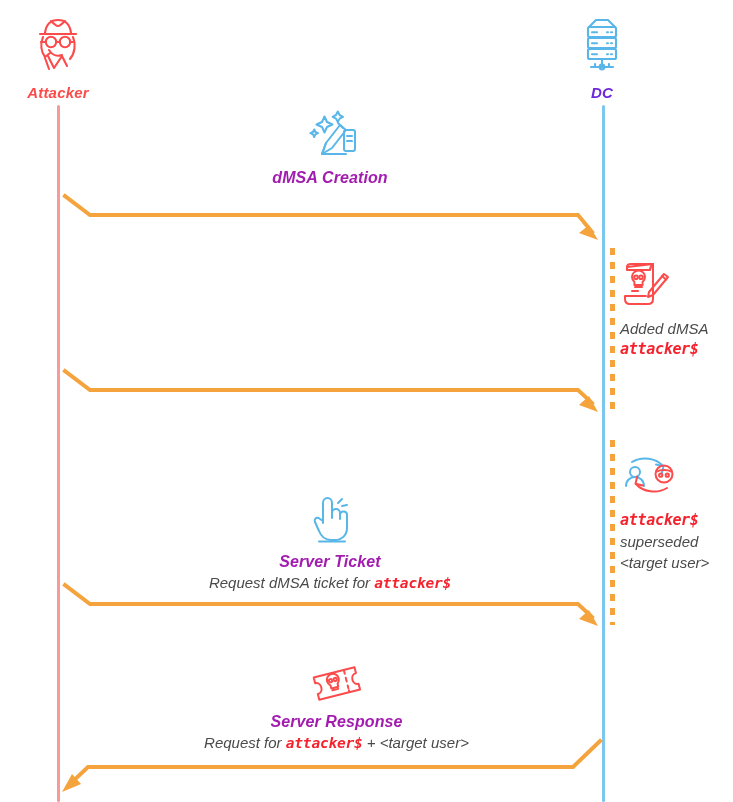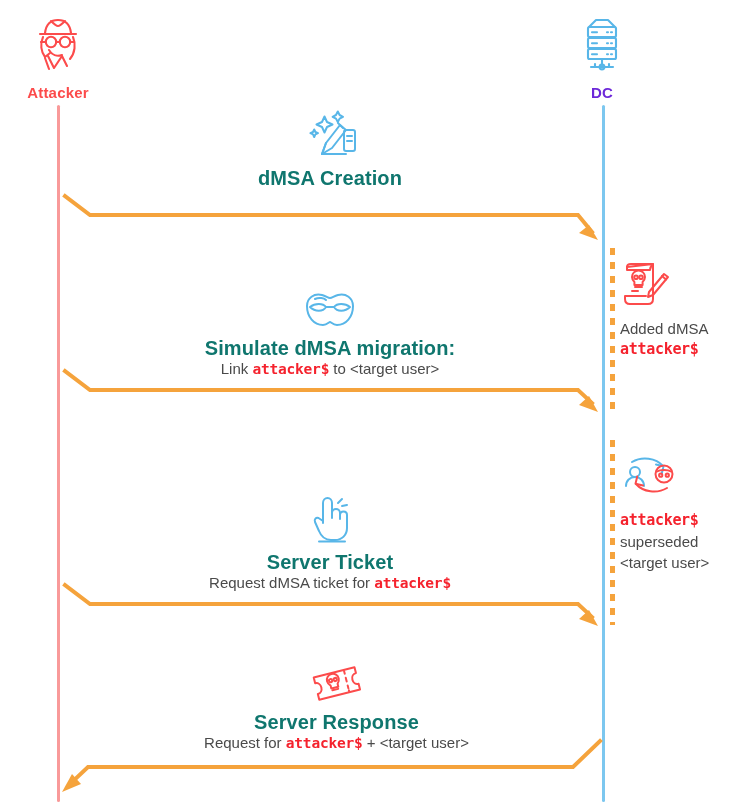--- a/index.html
+++ b/index.html
@@ -10,20 +10,21 @@
   body {
     font-family: "Liberation Sans", sans-serif;
     -webkit-font-smoothing: antialiased;
   }
   #diagram {
     position: relative;
     width: 730px;
     height: 802px;
     background: #ffffff;
     overflow: hidden;
+    font-style: italic;
   }
 
   
   .lifeline {
     position: absolute;
     width: 3px;
     border-radius: 2px;
   }
   .lifeline-attacker {
     left: 57px;
@@ -82,23 +83,23 @@
     text-align: center;
   }
   .msg .msg-icon {
     height: 54px;
     display: flex;
     align-items: flex-end;
     justify-content: center;
     margin-bottom: 6px;
   }
   .msg-title {
-    font-size: 20px;
+    font-size: 16px;
     font-weight: bold;
-    color: #0f766e;
+    color: #a21caf;
     line-height: 20px;
     letter-spacing: .1px;
   }
   .msg-sub {
     font-size: 15px;
     color: #4a4a4a;
     line-height: 22px;
     white-space: nowrap;
   }
   .mono-red {
@@ -244,33 +245,20 @@
         <path d="M43 18 L38 13"></path>
         <rect x="44" y="20" width="11" height="21" rx="2"></rect>
         <path d="M46 44 L22 44"></path>
         <path d="M47 26 L52 26"></path>
           <path d="M47 31 L52 31"></path>
       </svg>
     </div>
     <div class="msg-title">dMSA Creation</div>
   </div>
 
-  <div class="msg msg-2">
-    <div class="msg-icon">
-      <svg width="58" height="42" viewBox="0 0 58 42" fill="none" stroke="#58b6e8" stroke-width="2" stroke-linecap="round" stroke-linejoin="round">
-        <path d="M6 16 C6 8 13 3 21 5 C25 6 27 8 29 8 C31 8 33 6 37 5 C45 3 52 8 52 16 C52 27 45 35 36 35 C32 35 30 32 29 32 C28 32 26 35 22 35 C13 35 6 27 6 16 Z"></path>
-        <path d="M9 17 C14 13 22 13 25 17 C22 22 14 22 9 17 Z"></path>
-        <path d="M33 17 C36 13 44 13 49 17 C44 22 36 22 33 17 Z"></path>
-        <path d="M25 17 L33 17"></path>
-        <path d="M14 9 C18 7 23 8 25 10"></path>
-      </svg>
-    </div>
-    <div class="msg-title">Simulate dMSA migration:</div>
-    <div class="msg-sub"><span>Link </span><span class="mono-red">attacker$</span><span> to &lt;target user&gt;</span></div>
-  </div>
 
   <div class="msg msg-3">
     <div class="msg-icon">
       <svg width="42" height="52" viewBox="0 0 42 52" fill="none" stroke="#58b6e8" stroke-width="2" stroke-linecap="round" stroke-linejoin="round">
         <path d="M14 29 L14 9 C14 6 16 4 18.5 4 C21 4 23 6 23 9 L23 24"></path>
         <path d="M23 19 C23 16.5 25 15 27 15 C29 15 31 16.5 31 19 L31 25"></path>
         <path d="M31 21 C31 19 32.5 17.5 34.5 17.5 C36.5 17.5 38 19 38 21 L38 34 C38 41 33 46 26 46 L22 46 C16 46 12 42 10 37 L6 28 C5 25.5 7 23 9.5 24 L14 27"></path>
         <path d="M29 9 L33 5"></path>
         <path d="M33 12 L38 11"></path>
         <path d="M10 47.5 L36 47.5"></path>

